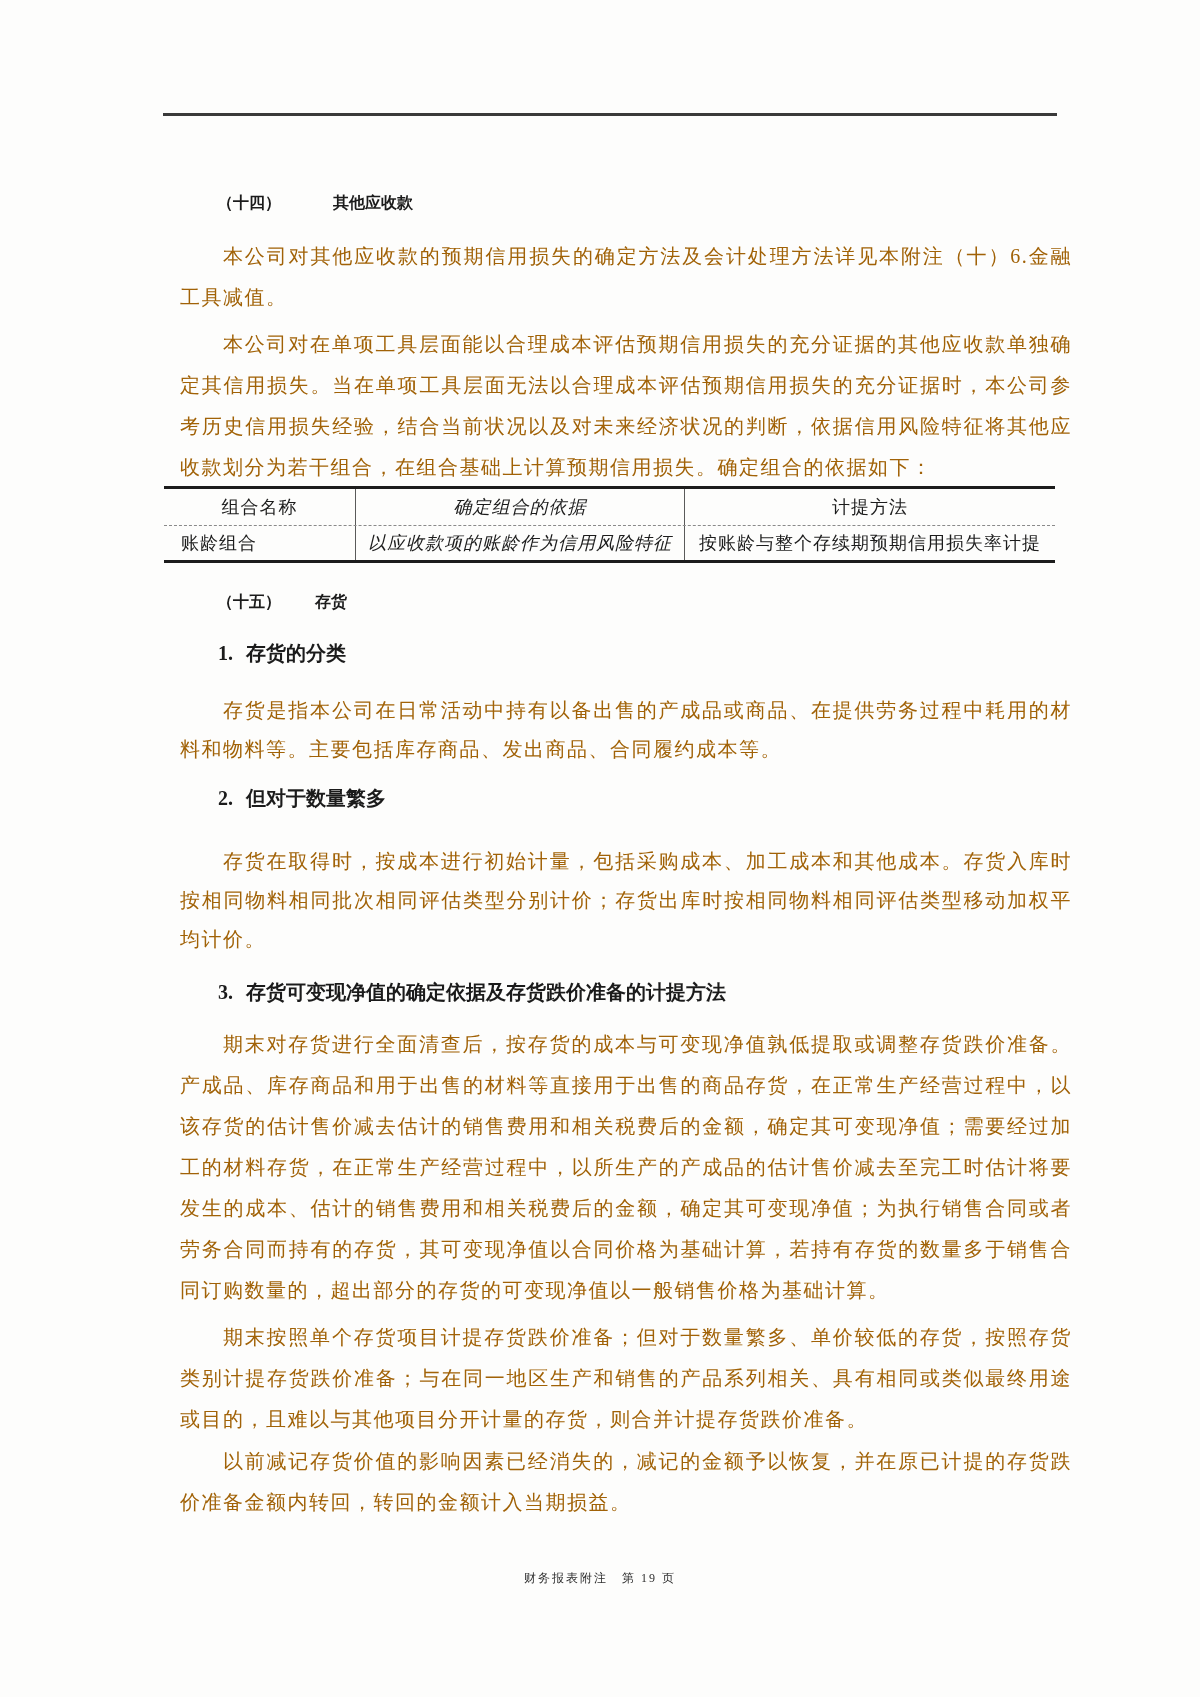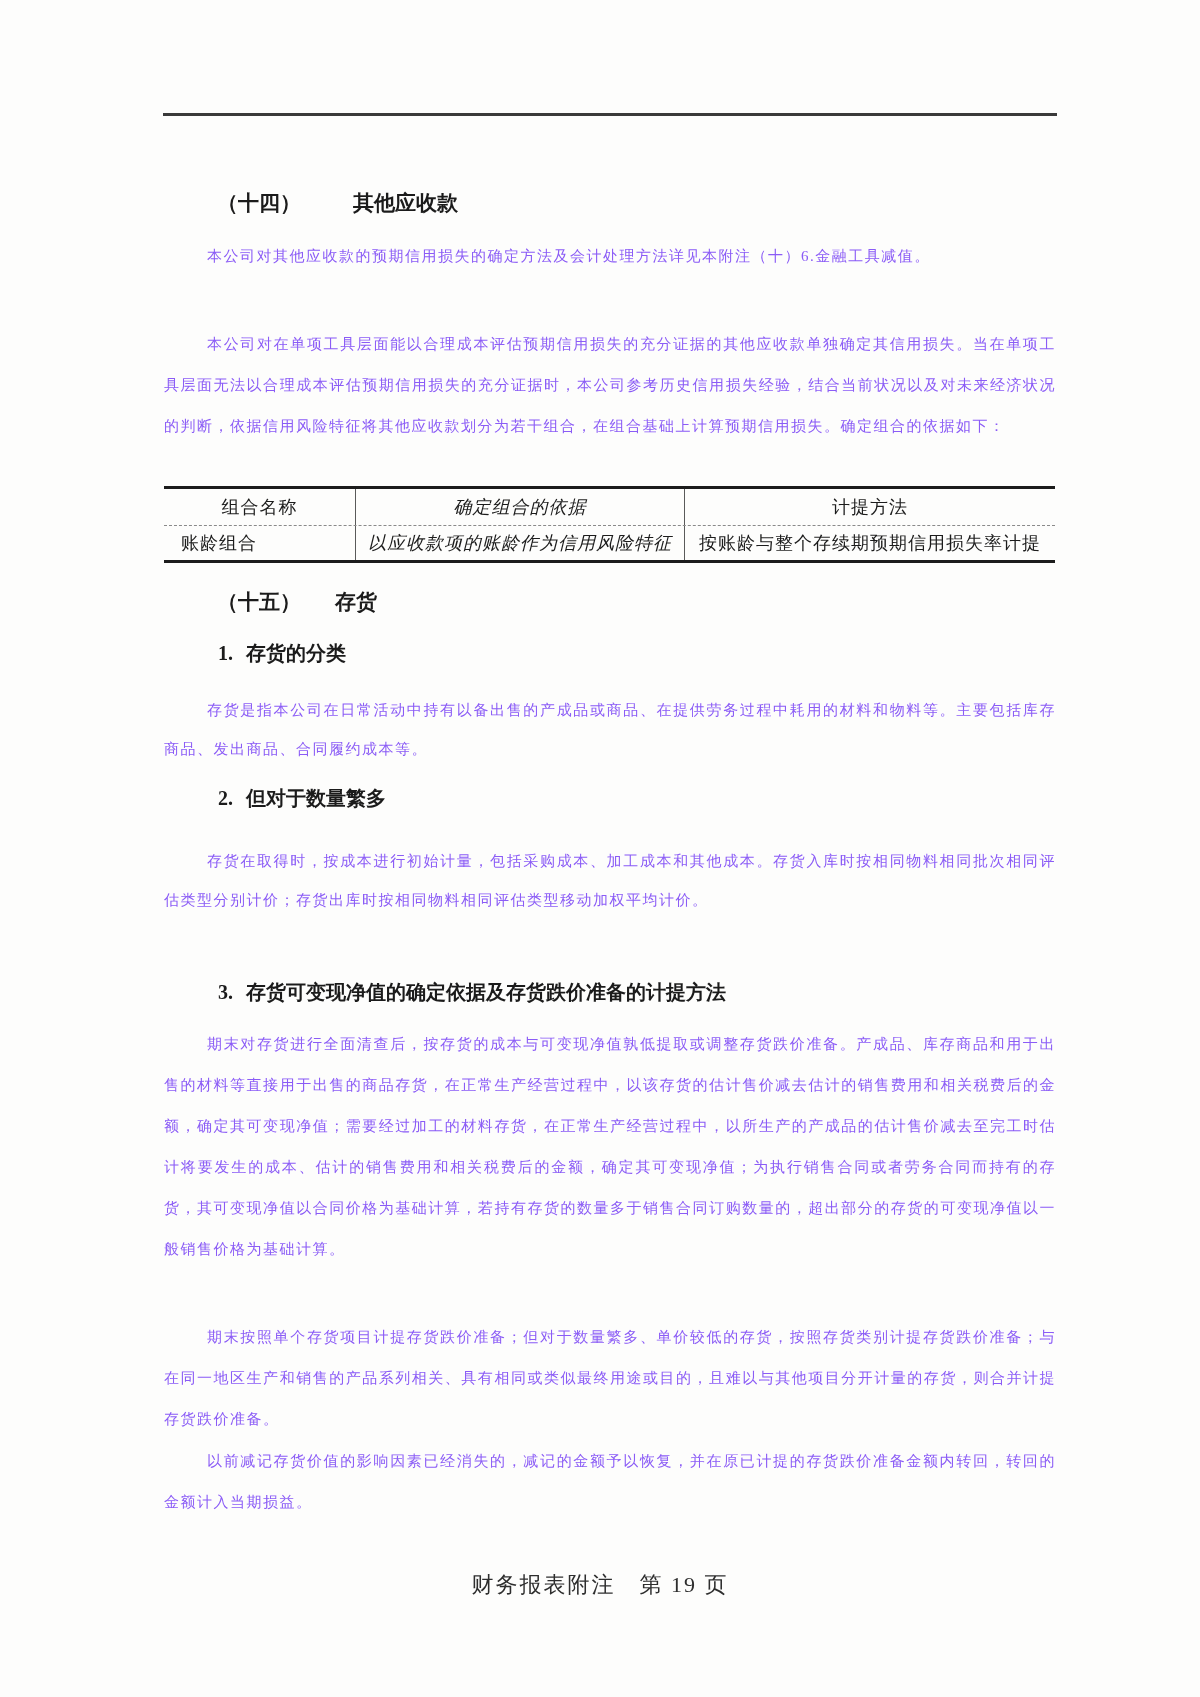--- a/index.html
+++ b/index.html
@@ -22,45 +22,45 @@
     left:163px;
     width:894px;
     height:3px;
     background:#3a3a3a;
   }
   .sec-heading{
     position:absolute;
     left:217px;
     display:flex;
     gap:52px;
-    font-size:21px;
+    font-size:16px;
     font-weight:bold;
     line-height:30px;
     white-space:nowrap;
   }
   .sub-heading{
     position:absolute;
     left:218px;
     display:flex;
     gap:13px;
     font-size:20px;
     font-weight:bold;
     line-height:30px;
     white-space:nowrap;
   }
   .para{
     position:absolute;
-    left:164px;
+    left:180px;
     width:892px;
-    font-size:15px;
+    font-size:20px;
     letter-spacing:1.5px;
     text-align:justify;
     text-align-last:left;
     text-indent:43px;
-    color:#8b5cf6;
+    color:#a16207;
   }
   .lh41{line-height:41px;}
   .lh39{line-height:39px;}
   .grouping-table{
     position:absolute;
     top:486px;
     left:164px;
     width:891px;
     border-top:3px solid #1c1c1c;
     border-bottom:3px solid #1c1c1c;
@@ -92,21 +92,21 @@
   .t-row.body .t-cell:first-child{
     justify-content:flex-start;
     padding-left:17px;
   }
   .footer{
     position:absolute;
     top:1570px;
     left:0;
     width:1200px;
     text-align:center;
-    font-size:22px;
+    font-size:12px;
     letter-spacing:2px;
     color:#2e2e2e;
   }
 </style>
 </head>
 <body>
 
 <div class="page">
 
   <div class="top-rule"></div>

